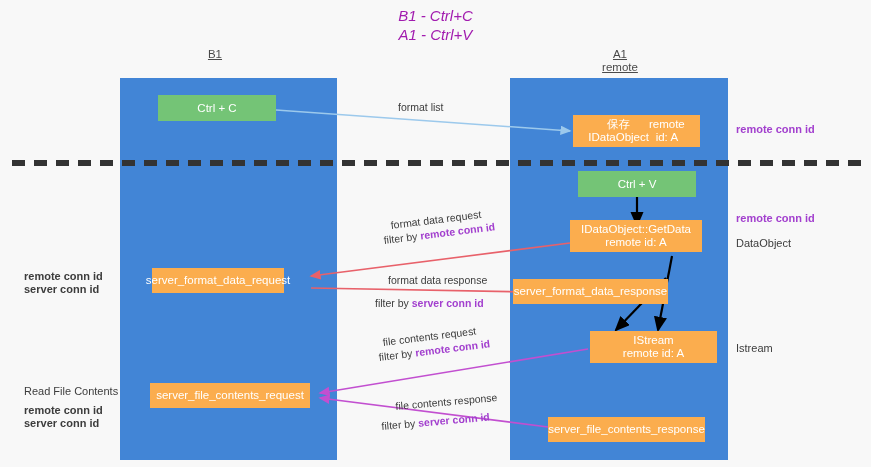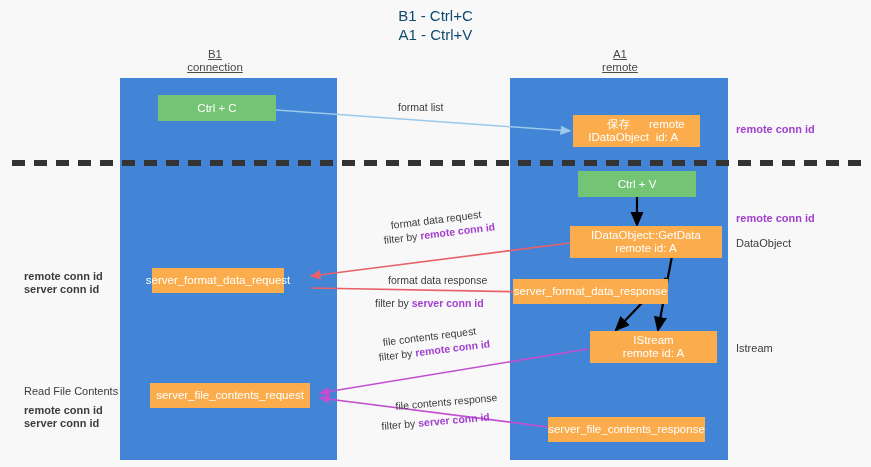--- a/index.html
+++ b/index.html
@@ -8,21 +8,21 @@
     background:#f8f8f8;
     font-family:"Liberation Sans","DejaVu Sans",sans-serif;
     overflow:hidden;
     position:relative;
   }
   #stage{position:absolute;left:0;top:0;width:871px;height:467px;}
   .abs{position:absolute;}
   
   #title{
     left:0;top:6px;width:871px;text-align:center;
-    font-size:15px;color:#0c4a6e;line-height:19px;
+    font-size:15px;color:#a21caf;line-height:19px;font-style:italic;
   }
   
   .colhead{
     font-size:11.5px;color:#4a4a4a;text-align:center;line-height:13px;text-decoration:underline;
   }
   #head-b1{left:150px;top:48px;width:130px;}
   #head-a1{left:555px;top:48px;width:130px;}
   
   .lane{background:#4285d6;}
   #lane-b1{left:120px;top:78px;width:217px;height:382px;}
@@ -54,21 +54,20 @@
 
 <div id="stage">
 
   <div class="abs" id="title">
     <div>B1 - Ctrl+C</div>
     <div>A1 - Ctrl+V</div>
   </div>
 
   <div class="abs colhead" id="head-b1">
     <div>B1</div>
-    <div>connection</div>
   </div>
   <div class="abs colhead" id="head-a1">
     <div>A1</div>
     <div>remote</div>
   </div>
 
   <div class="abs lane" id="lane-b1"></div>
   <div class="abs lane" id="lane-a1"></div>
 
   <svg xmlns="http://www.w3.org/2000/svg">
@@ -112,21 +111,21 @@
 
   <div class="abs box orange" style="left:573px;top:115px;width:127px;height:32px;flex-direction:row;">
     <span>保存IDataObject</span>
     <span>remote id: A</span>
   </div>
 
   <div class="abs box green" style="left:578px;top:171px;width:118px;height:26px;">
     <span>Ctrl + V</span>
   </div>
 
-  <div class="abs box orange" style="left:570px;top:226px;width:152px;height:32px;flex-direction:column;">
+  <div class="abs box orange" style="left:570px;top:220px;width:132px;height:32px;flex-direction:column;">
     <span>IDataObject::GetData</span>
     <span>remote id: A</span>
   </div>
 
   <div class="abs box orange" style="left:152px;top:268px;width:132px;height:25px;text-align:right;">
     <span>server_format_data_request</span>
   </div>
 
   <div class="abs box orange" style="left:513px;top:279px;width:155px;height:25px;">
     <span>server_format_data_response</span>

